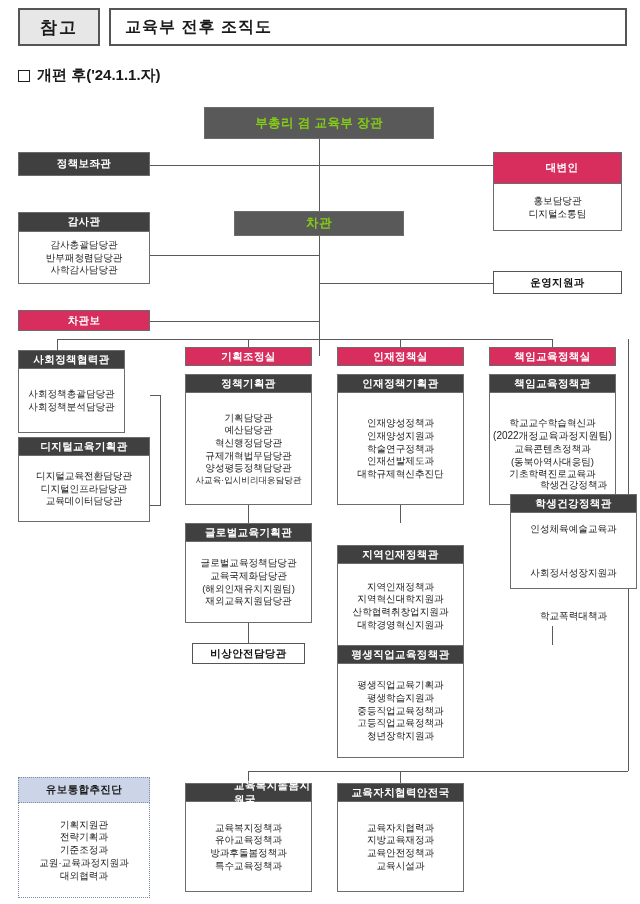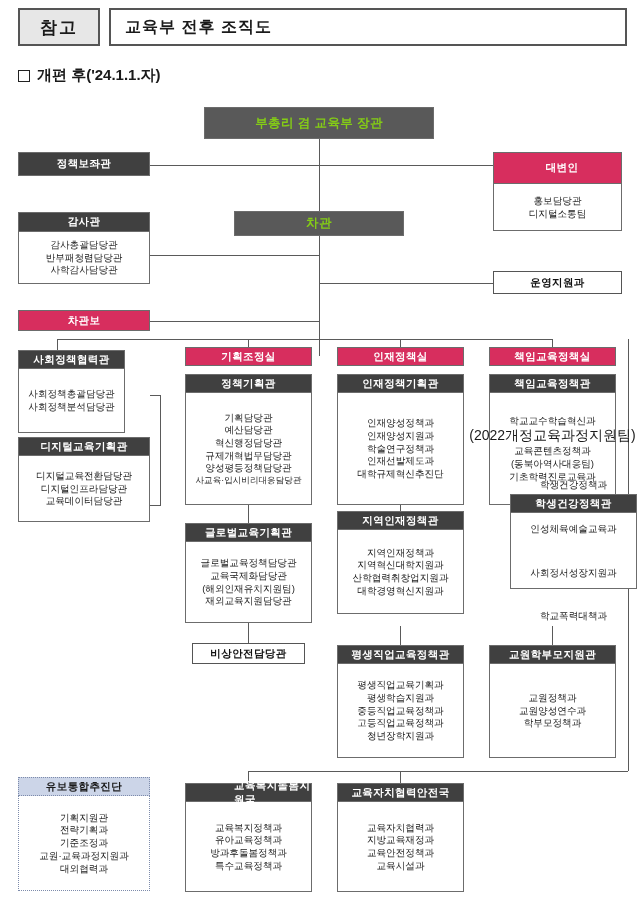--- a/index.html
+++ b/index.html
@@ -196,21 +196,21 @@
   <div class="node" style="left:337px;top:374px;width:127px;">
     <div class="bar navy" style="height:19px;">인재정책기획관</div>
     <div class="body" style="height:112px;">
       <span>인재양성정책과</span>
       <span>인재양성지원과</span>
       <span>학술연구정책과</span>
       <span>인재선발제도과</span>
       <span>대학규제혁신추진단</span>
     </div>
   </div>
-  <div class="node" style="left:337px;top:511px;width:127px;">
+  <div class="node" style="left:337px;top:545px;width:127px;">
     <div class="bar navy" style="height:19px;">지역인재정책관</div>
     <div class="body" style="height:84px;">
       <span>지역인재정책과</span>
       <span>지역혁신대학지원과</span>
       <span>산학협력취창업지원과</span>
       <span>대학경영혁신지원과</span>
     </div>
   </div>
   <div class="node" style="left:337px;top:645px;width:127px;">
     <div class="bar navy" style="height:19px;">평생직업교육정책관</div>
@@ -223,46 +223,38 @@
     </div>
   </div>
 
   <div class="node" style="left:489px;top:347px;width:127px;">
     <div class="bar pink" style="height:19px;">책임교육정책실</div>
   </div>
   <div class="node" style="left:489px;top:374px;width:127px;">
     <div class="bar navy" style="height:19px;">책임교육정책관</div>
     <div class="body" style="height:112px;">
       <span>학교교수학습혁신과</span>
-      <span style="font-size:14px;">(2022개정교육과정지원팀)</span>
+      <span style="font-size:10px;">(2022개정교육과정지원팀)</span>
       <span>교육콘텐츠정책과</span>
       <span>(동북아역사대응팀)</span>
       <span>기초학력진로교육과</span>
     </div>
   </div>
   <div class="node" style="left:489px;top:494px;width:127px;margin-left:21px;">
     <div class="bar navy" style="height:19px;">학생건강정책관</div>
     <div class="body" style="height:76px;gap:32px;">
       <span>학생건강정책과</span>
       <span>인성체육예술교육과</span>
       <span>사회정서성장지원과</span>
       <span>학교폭력대책과</span>
     </div>
   </div>
-  <div class="node" style="left:489px;top:645px;width:127px;">
-    <div class="bar navy" style="height:19px;">교원학부모지원관</div>
-    <div class="body" style="height:94px;">
-      <span>교원정책과</span>
-      <span>교원양성연수과</span>
-      <span>학부모정책과</span>
-    </div>
-  </div>
 
   <div class="node dashed" style="left:18px;top:777px;width:132px;">
-    <div class="bar lav" style="height:19px;">유보통합추진단</div>
+    <div class="bar lav" style="height:26px;">유보통합추진단</div>
     <div class="body" style="height:95px;">
       <span>기획지원관</span>
       <span>전략기획과</span>
       <span>기준조정과</span>
       <span>교원·교육과정지원과</span>
       <span>대외협력과</span>
     </div>
   </div>
 
   <div class="node" style="left:185px;top:783px;width:127px;">

